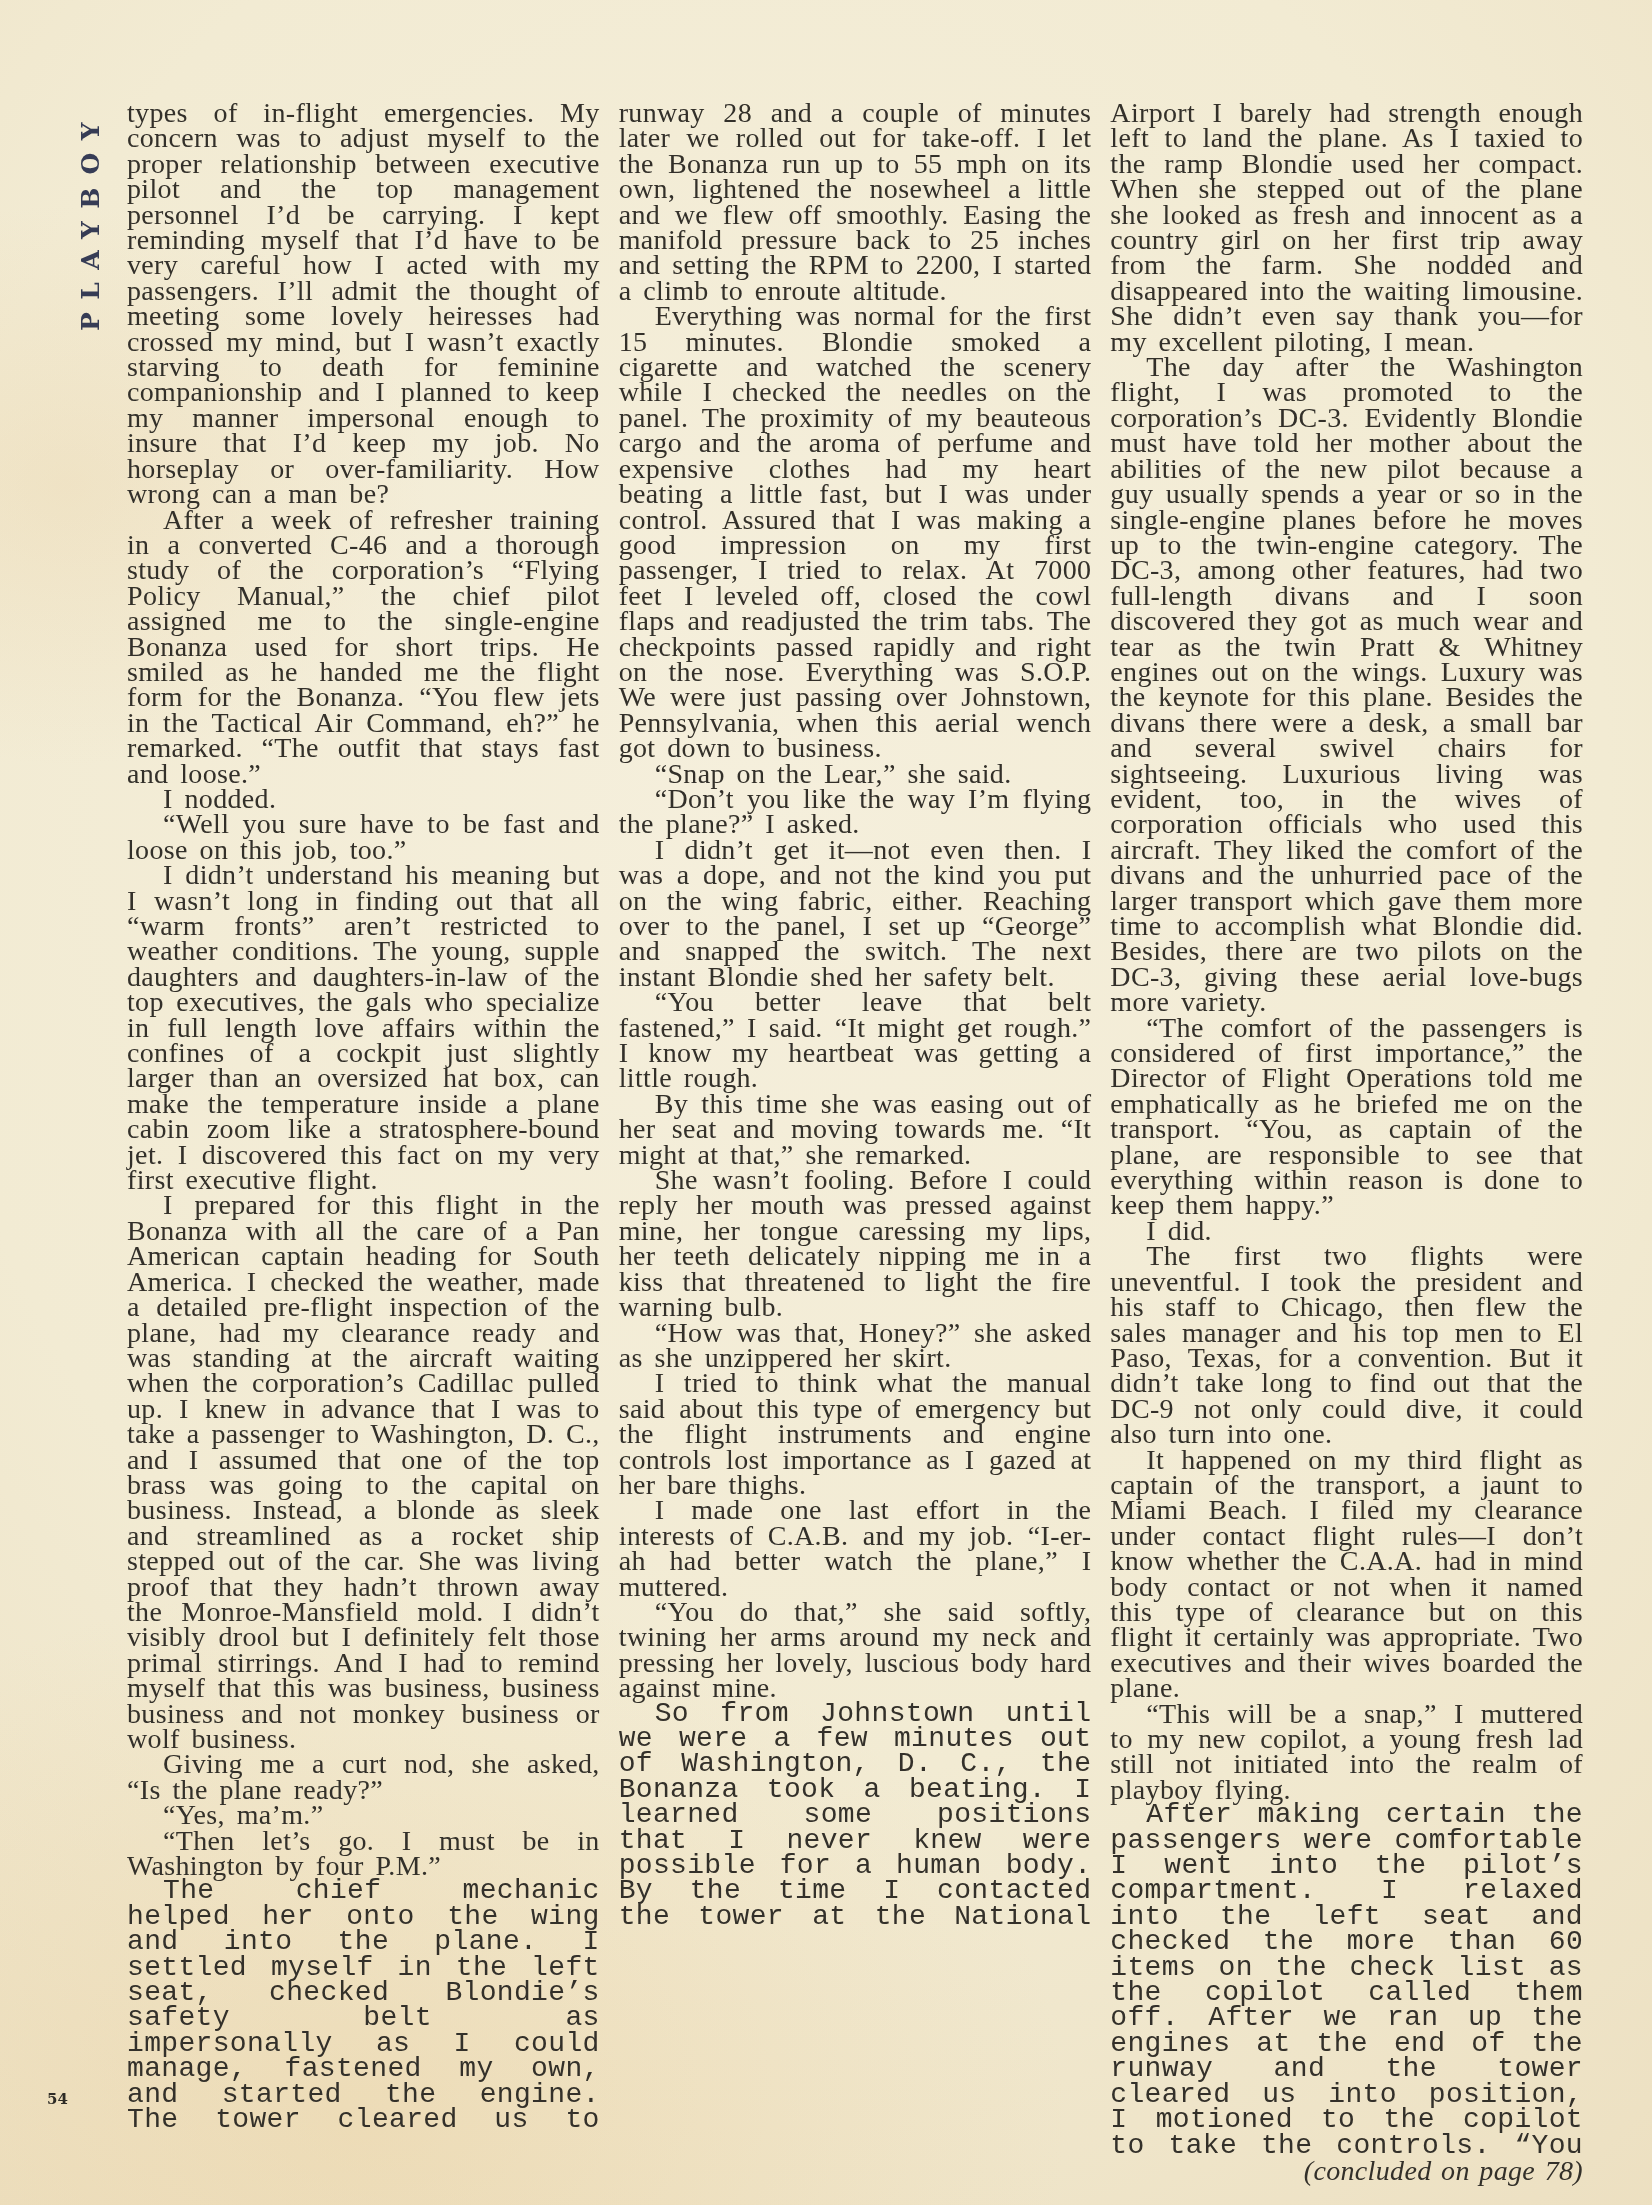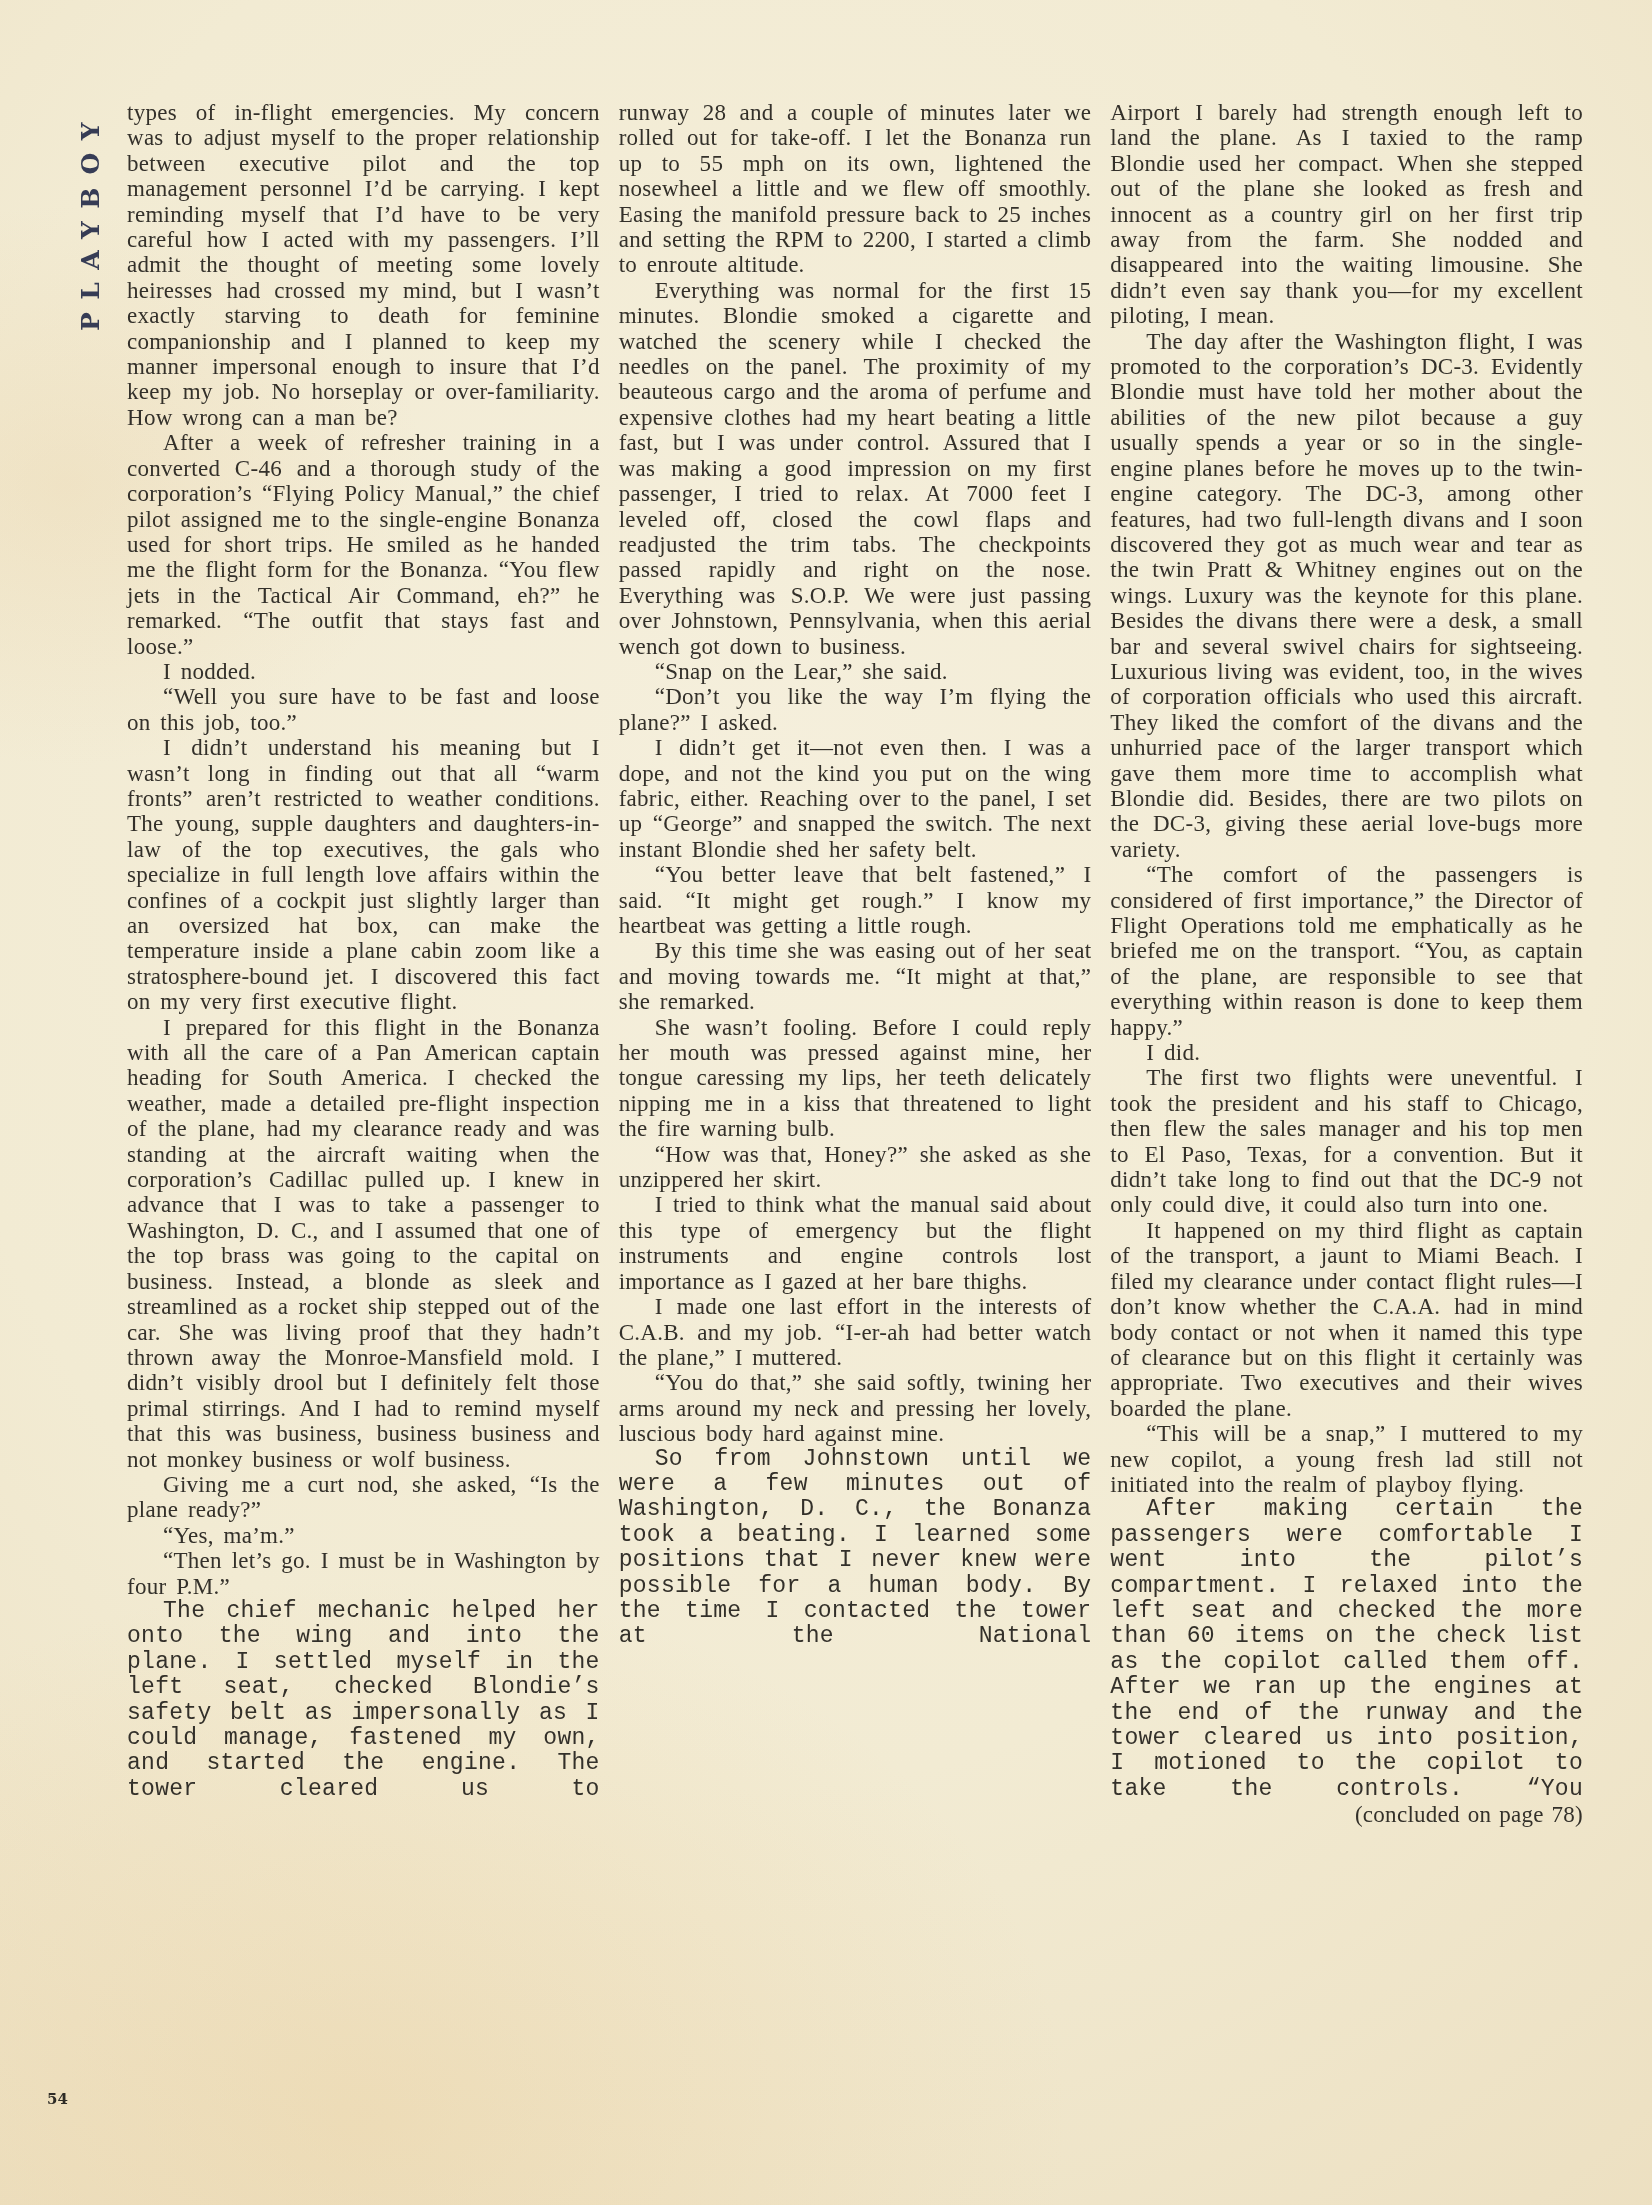--- a/index.html
+++ b/index.html
@@ -27,29 +27,29 @@
     font-family:"DejaVu Serif", serif;
     font-weight:bold;font-size:15px;color:#2e2c26;
   }
   .cols{
     position:absolute;left:127px;top:100px;width:1456px;
     display:flex;gap:19px;
   }
   .col{width:473px;}
   .col p{
     margin:0;
-    font-size:23px;line-height:25.4px;
+    font-size:28px;line-height:25.4px;
     text-align:justify;
     word-spacing:.16em;letter-spacing:.012em;
     color:#33302a;
   }
   .col p.ind{text-indent:36px;}
   .col p.runon{text-align-last:justify;font-family:Liberation Mono, monospace;}
   .col p.note{
-    text-align:right;text-indent:0;
+    text-align:right;font-style:italic;text-indent:0;
     word-spacing:.08em;
   }
 </style>
 </head>
 <body>
 
 <div class="page">
 
   <div class="spine">PLAYBOY</div>
 

